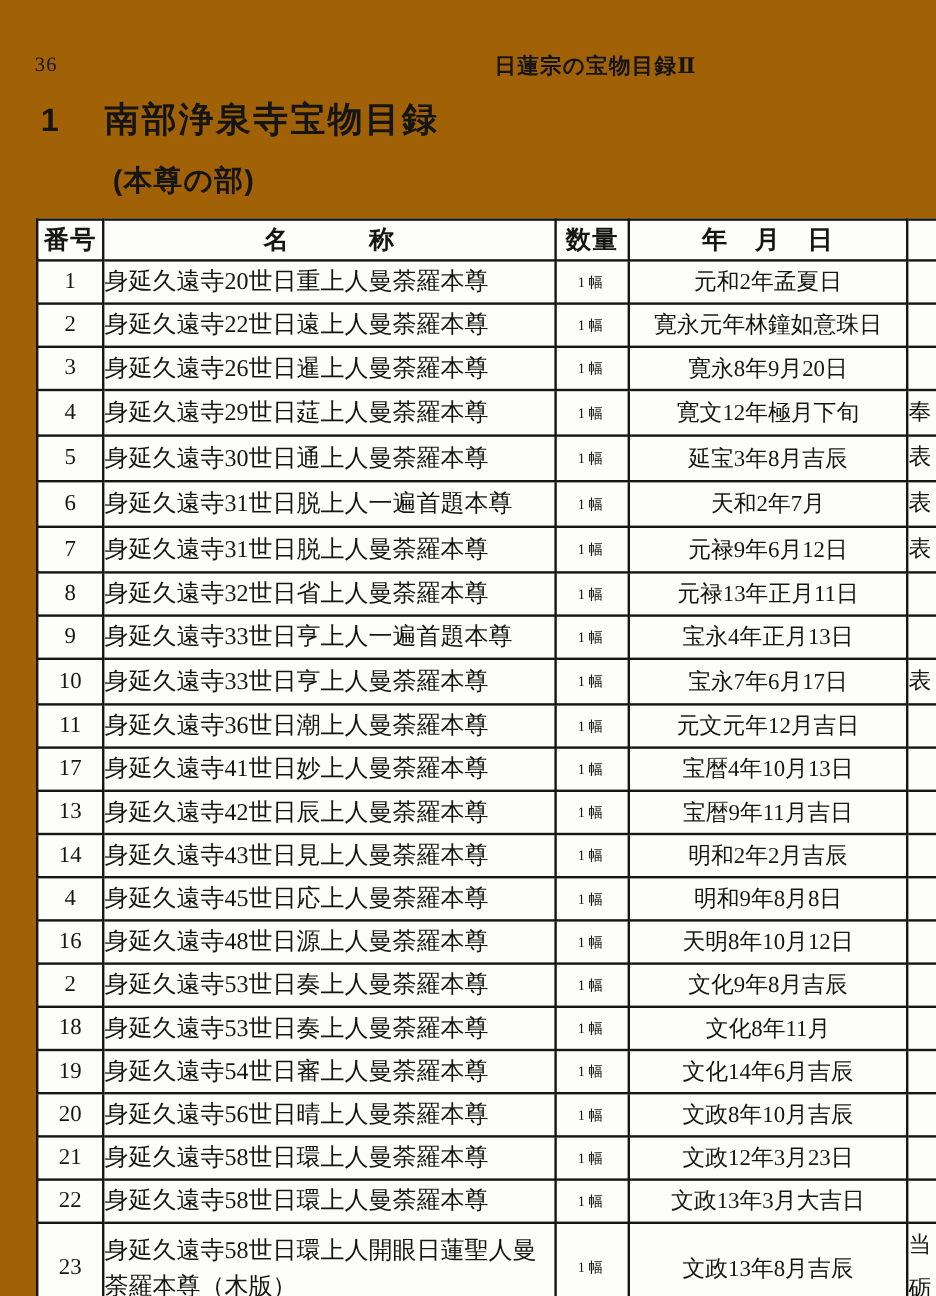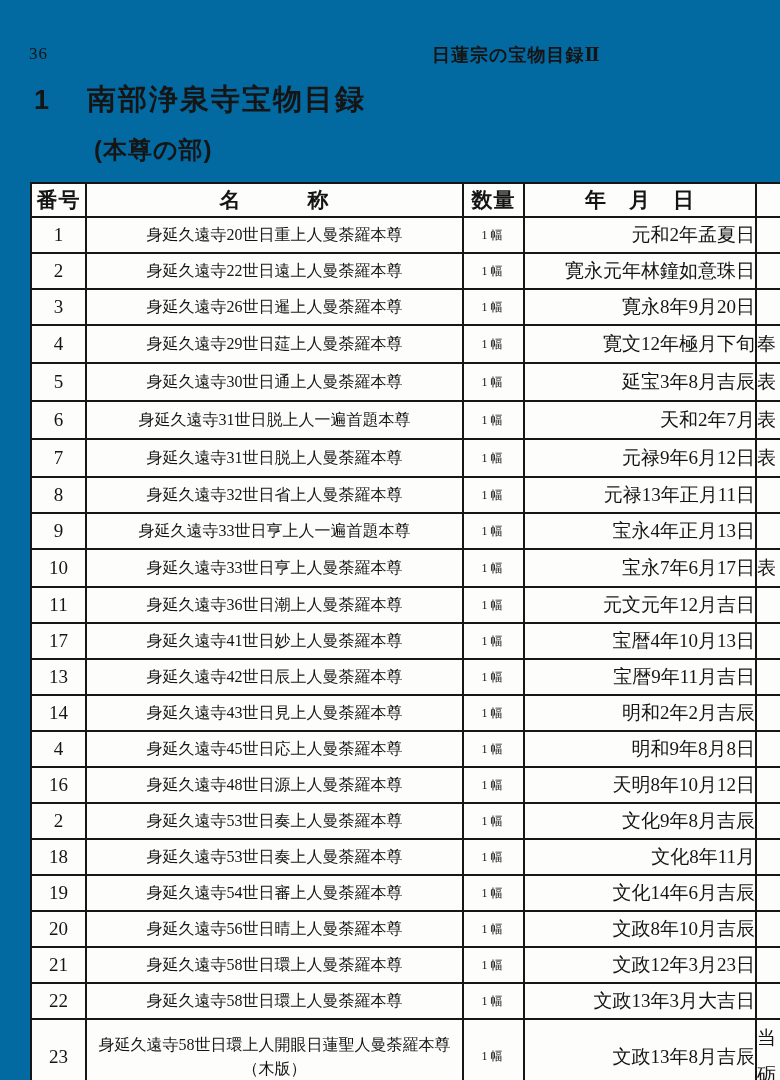--- a/index.html
+++ b/index.html
@@ -7,29 +7,29 @@
     width: 780px; height: 1080px;
     background: #ffffff;
     font-family: "Liberation Serif", "DejaVu Serif", serif;
     color: #151515;
     -webkit-font-smoothing: antialiased;
   }
   .page {
     position: relative;
     width: 780px; height: 1080px;
     overflow: hidden;
-    background: #0369a1;
+    background: #a16207;
   }
   
   .page-number {
     position: absolute; top: 44px; left: 29px;
     font-size: 17px; letter-spacing: 1px;
   }
   .running-header {
-    position: absolute; top: 43px; left: 432px;
+    position: absolute; top: 43px; left: 412px;
     font-size: 18px; font-weight: bold; letter-spacing: 1px;
   }
   
   .title-row {
     position: absolute; top: 80px; left: 34px;
     font-family: "Liberation Sans", "DejaVu Sans", sans-serif;
     font-weight: bold;
     display: flex; align-items: baseline;
   }
   .section-number { font-size: 27px; }
@@ -55,23 +55,23 @@
   }
   .treasure thead tr { height: 34px; }
   .treasure thead th {
     font-size: 21px; font-weight: bold;
     text-align: center; letter-spacing: 1px;
     white-space: pre;
     margin-top: 46px;
   }
   .treasure tbody tr { height: 36px; }
   .c-no   { text-align: center; font-size: 19px; }
-  .c-name { text-align: center; font-size: 16px; padding: 2px 6px 2px 10px; line-height: 1.5; }
+  .c-name { text-align: left; font-size: 20px; padding: 2px 6px 2px 10px; line-height: 1.5; }
   .c-qty  { text-align: center; font-size: 12px; letter-spacing: 3px; white-space: nowrap; }
-  .c-date { text-align: right; font-size: 19px; padding-left: 12px; white-space: nowrap; }
+  .c-date { text-align: center; font-size: 19px; padding-left: 12px; white-space: nowrap; }
   .c-remark {
     text-align: left; font-size: 19px; padding-left: 8px;
     white-space: pre-line; line-height: 1.9;
   }
 </style>
 </head>
 <body>
 
 <div class="page">
 

